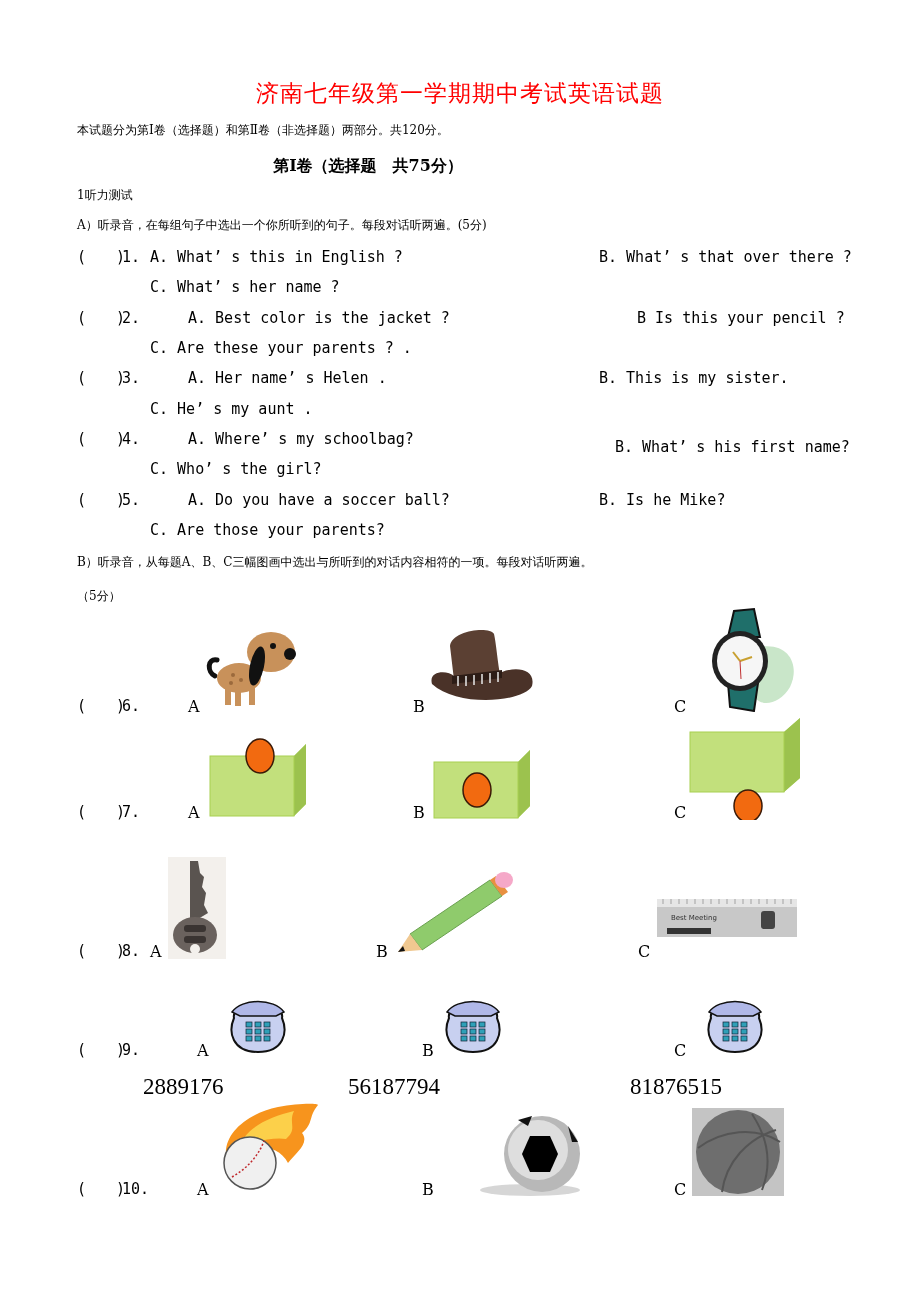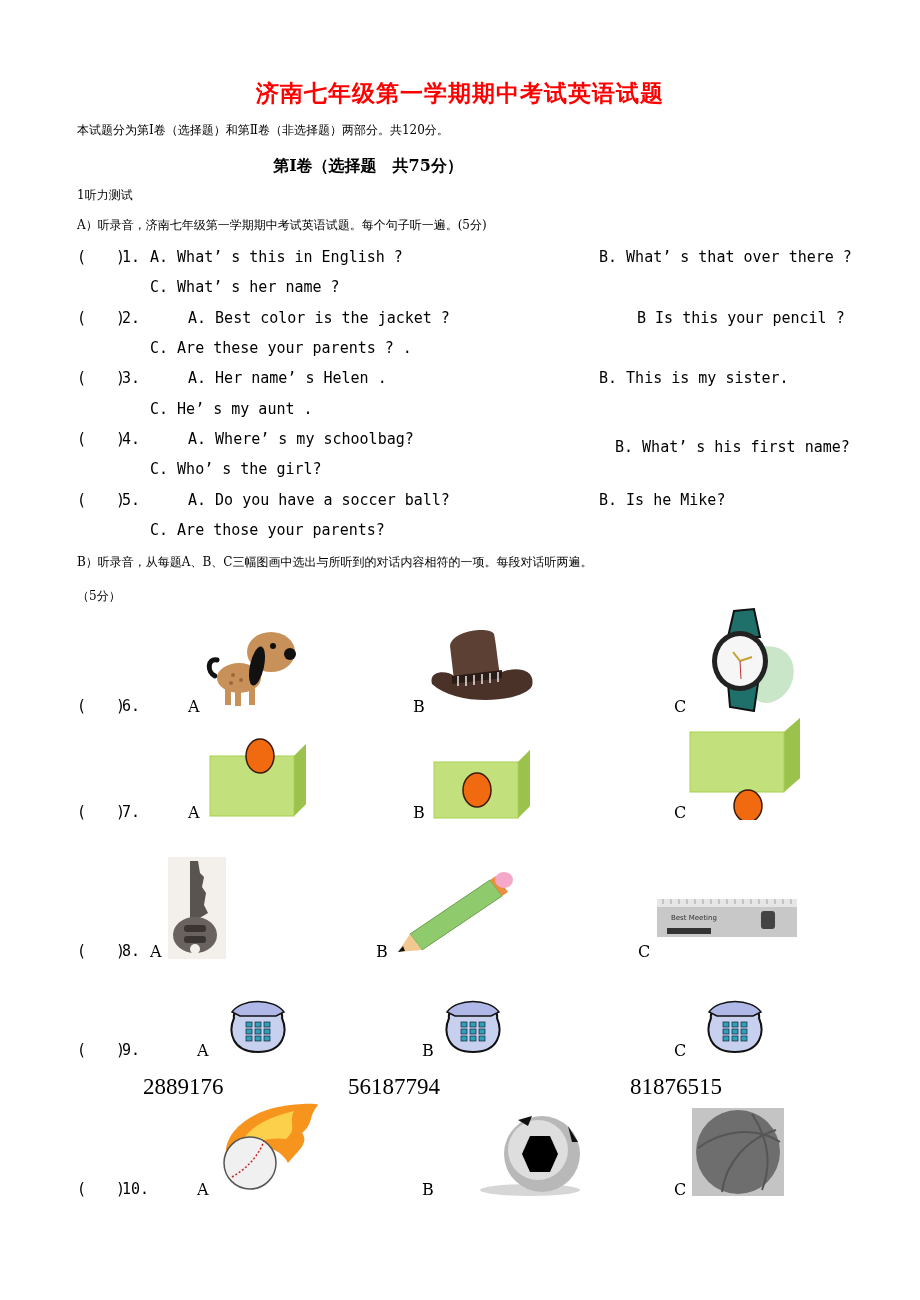--- a/index.html
+++ b/index.html
@@ -1,38 +1,38 @@
 <!DOCTYPE html>
 <html><head>
 <meta charset="utf-8">
 <style>
   html, body { margin: 0; padding: 0; background: #ffffff; }
   body { width: 920px; height: 1300px; position: relative; overflow: hidden;
          font-family: "DejaVu Serif", "Liberation Serif", serif; color: #000; }
   .abs { position: absolute; }
   .title { left: 0; width: 920px; top: 78px; text-align: center; color: #ff0000;
-           font-size: 23px; font-weight: bold; letter-spacing: 1px;
+           font-size: 23px; font-weight: normal; letter-spacing: 1px;
            font-family: "DejaVu Serif", serif; }
   .line { font-size: 12px; white-space: nowrap; }
   .mono { font-family: "DejaVu Sans Mono", "Liberation Mono", monospace; font-size: 15px; }
   .subtitle { left: 0; width: 736px; text-align: center; top: 156px; font-weight: bold; font-size: 16px; }
   .pic { position: absolute; }
   .lbl { font-size: 16px; }
   .num { font-size: 23px; font-family: "Liberation Serif", serif; }
 </style>
 </head>
 <body>
 
 <div>
 
   <div class="abs title">济南七年级第一学期期中考试英语试题</div>
   <div class="abs line" style="left:77px;top:122px;">本试题分为第Ⅰ卷（选择题）和第Ⅱ卷（非选择题）两部分。共120分。</div>
   <div class="abs subtitle">第Ⅰ卷（选择题　共75分）</div>
   <div class="abs line" style="left:77px;top:187px;">1听力测试</div>
-  <div class="abs line" style="left:77px;top:217px;">A）听录音，济南七年级第一学期期中考试英语试题。每个句子听一遍。(5分)</div>
+  <div class="abs line" style="left:77px;top:217px;">A）听录音，在每组句子中选出一个你所听到的句子。每段对话听两遍。(5分)</div>
 
   <div>
     <span class="abs mono" style="left:77px;top:248px;">(　　)</span>
     <span class="abs mono" style="left:122px;top:248px;">1.</span>
     <span class="abs mono" style="left:150px;top:248px;">A. What’ s this in English ?</span>
     <span class="abs mono" style="left:599px;top:248px;">B. What’ s that over there ?</span>
     <span class="abs mono" style="left:150px;top:278px;">C. What’ s her name ?</span>
   </div>
   <div>
     <span class="abs mono" style="left:77px;top:309px;">(　　)</span>

